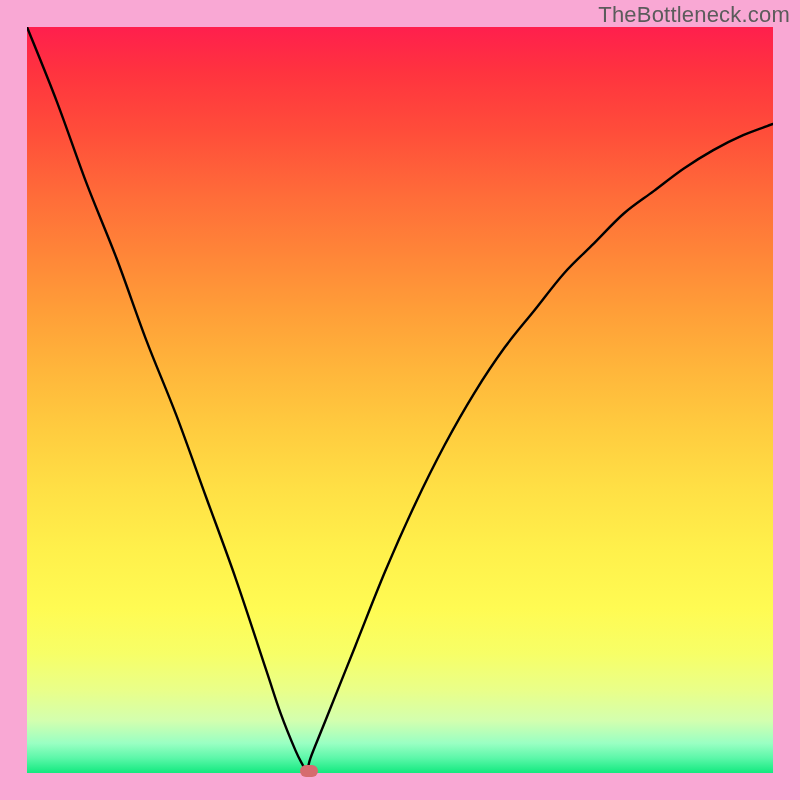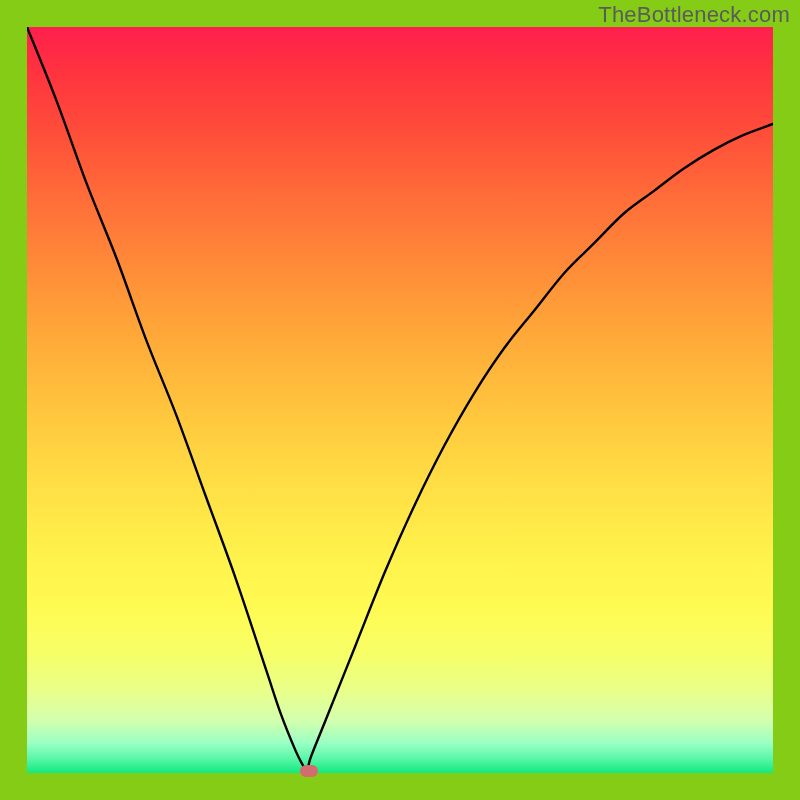--- a/index.html
+++ b/index.html
@@ -8,21 +8,21 @@
     width: 800px;
     height: 800px;
     background: #000;
     overflow: hidden;
     font-family: Arial, Helvetica, sans-serif;
   }
   .wrap {
     position: relative;
     width: 800px;
     height: 800px;
-    background: #84cc16;
+    background: #f9a8d4;
   }
   .watermark {
     position: absolute;
     top: 2px;
     right: 10px;
     color: #5b5b5b;
     font-size: 22px;
     font-weight: 400;
     letter-spacing: 0.2px;
     z-index: 10;

